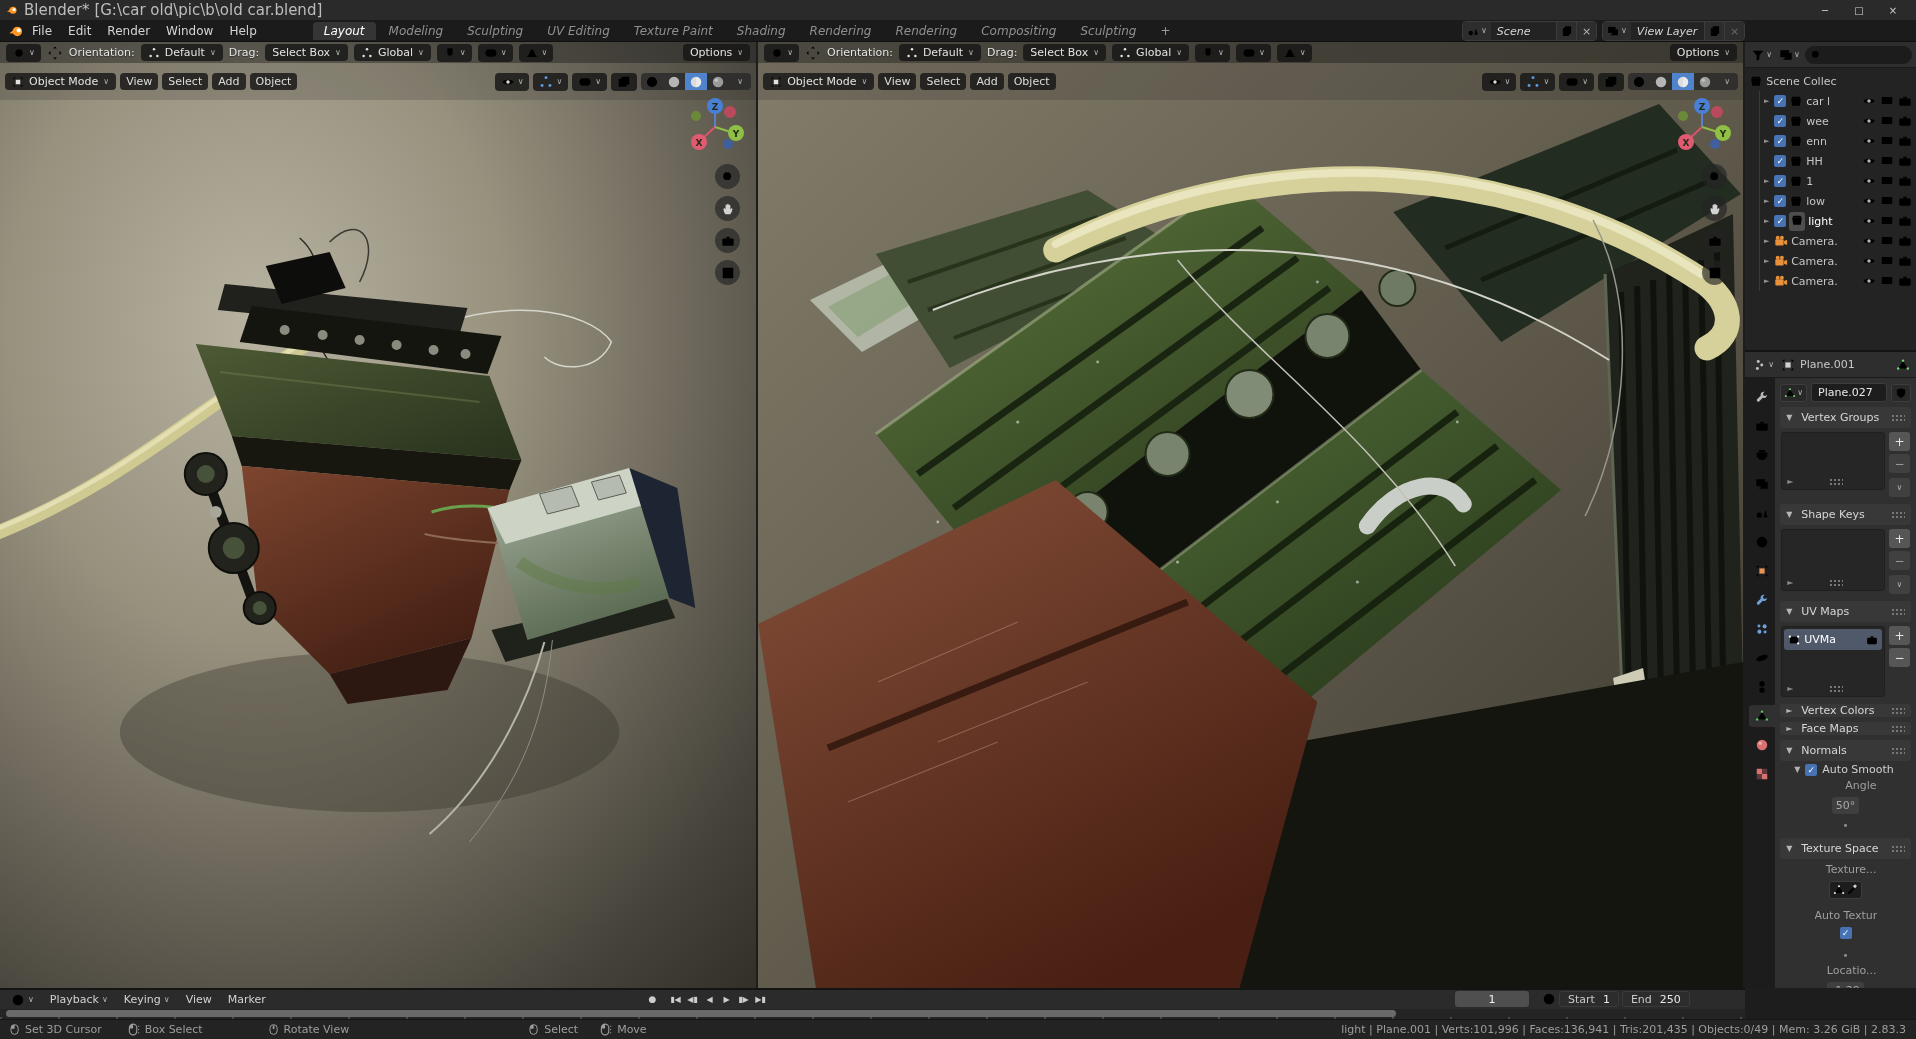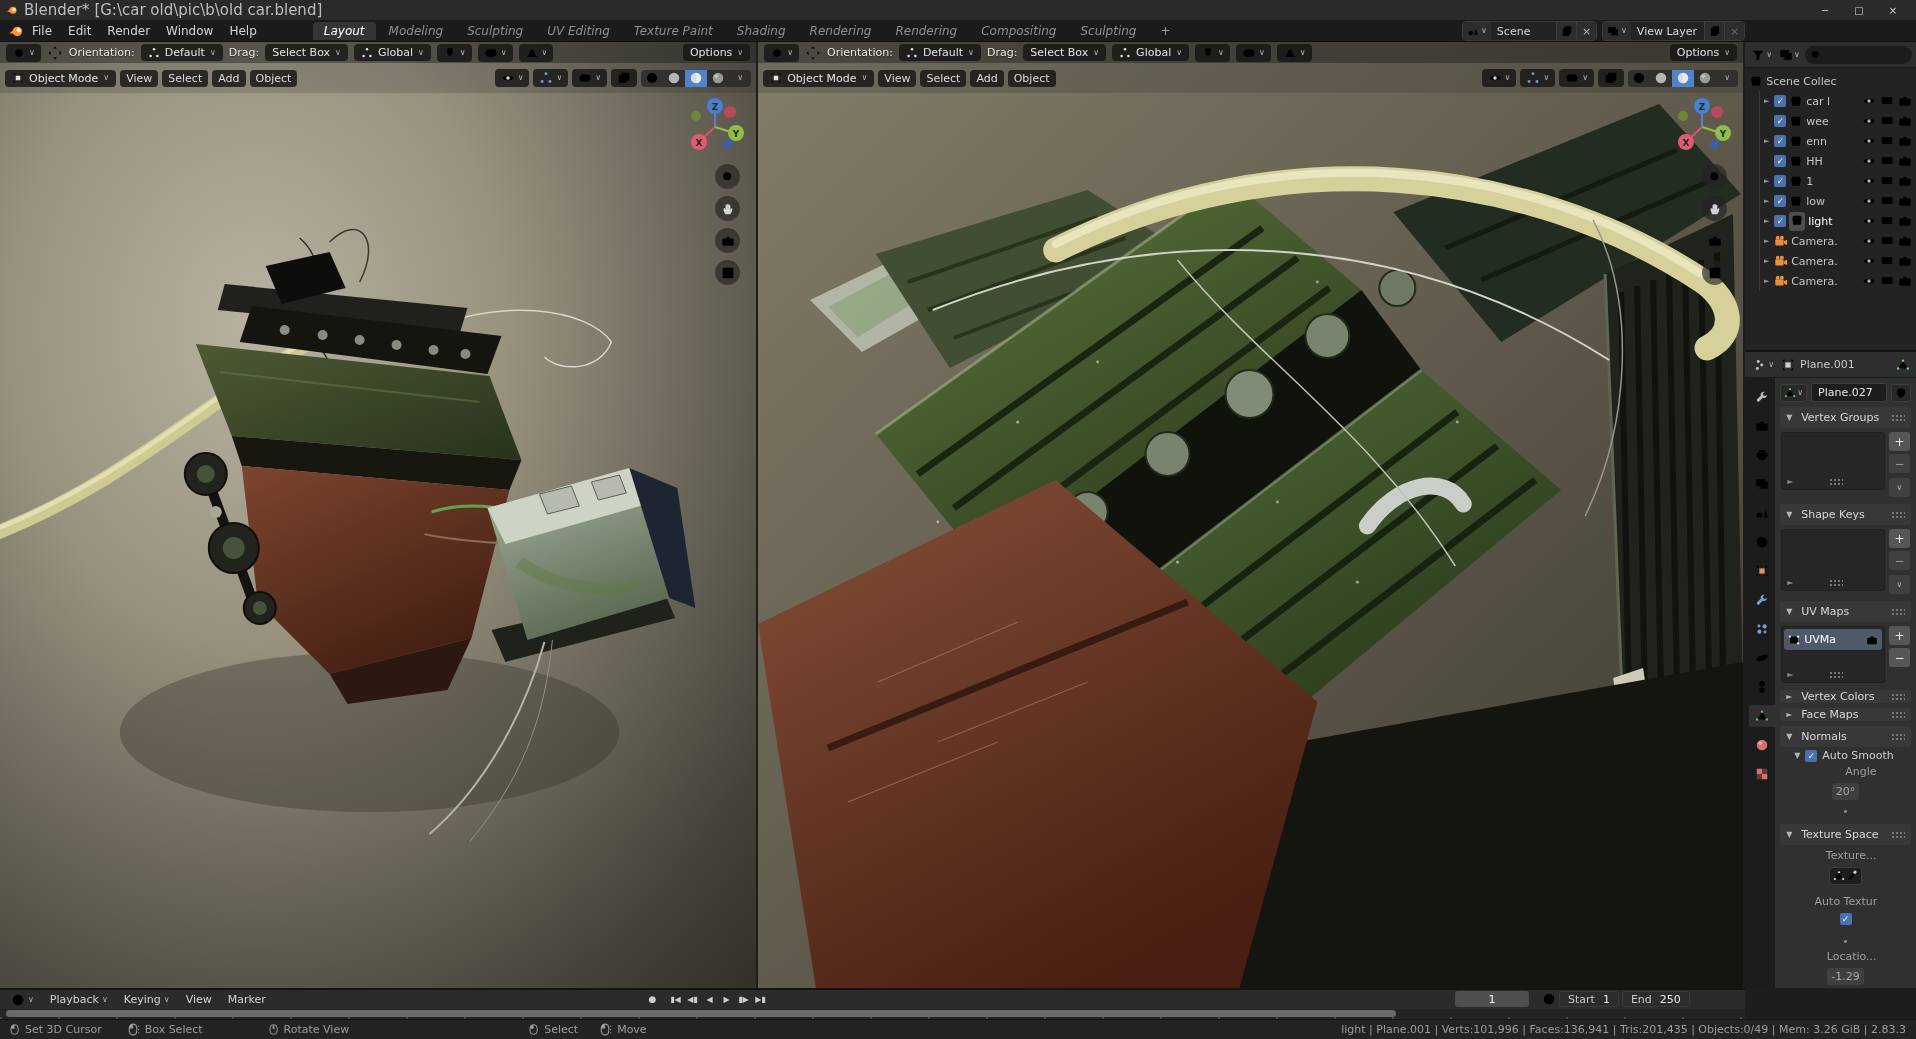--- a/index.html
+++ b/index.html
@@ -15,34 +15,34 @@
 
   
   .topbar { position:relative; height:22px; background:#1b1b1b; display:flex; align-items:center; padding:0 8px; border-bottom:1px solid #101010; }
   .menu-item { padding:2px 8px; color:#d4d4d4; font-size:12px; border-radius:3px; }
   .tabs { display:flex; margin-left:48px; gap:2px; }
   .tab { padding:2px 11px; color:#8f8f8f; font-size:12px; border-radius:4px 4px 0 0;font-style:italic; }
   .tab.active { background:#353535; color:#ffffff; }
   .tab.newtab { color:#9a9a9a; }
   .id-select { position:absolute; top:1px; height:20px; display:flex; align-items:center; background:#232323; border:1px solid #3c3c3c; border-radius:4px; overflow:hidden; }
   .id-select .seg-icon { display:flex; align-items:center; gap:2px; padding:0 4px; background:#2d2d2d; height:100%; }
-  .id-select .seg-text { padding:0 6px; color:#d8d8d8; flex:1; }
+  .id-select .seg-text { padding:0 6px; color:#d8d8d8; flex:1;font-style:italic; }
   .id-select .seg-btn { display:flex; align-items:center; justify-content:center; width:20px; height:100%; background:#2d2d2d; border-left:1px solid #3c3c3c; color:#b5b5b5; }
   .scene-select { right:319px; width:135px; }
   .layer-select { right:171px; width:143px; }
 
   
   .workspace { position:absolute; top:42px; left:0; width:1916px; height:946px; display:flex; }
   .viewport { position:relative; overflow:hidden; background:#6d6858; }
   .vp-left { width:757px; }
   .vp-right { width:986px; margin-left:2px; }
   .scene { position:absolute; inset:0; width:100%; height:100%; }
   .vp-top { position:absolute; top:0; left:0; right:0; }
   .row-tools { height:21px; display:flex; align-items:center; gap:6px; padding:0 6px; background:rgba(24,24,24,0.52); }
-  .row-head { height:30px; display:flex; align-items:center; gap:4px; padding:0 5px; background:rgba(30,30,30,0.18); }
+  .row-head { height:37px; display:flex; align-items:center; gap:4px; padding:0 5px; background:rgba(30,30,30,0.18); }
   .pill { display:flex; align-items:center; gap:5px; background:rgba(22,22,22,0.82); border-radius:4px; padding:2px 7px; color:#e2e2e2; white-space:nowrap; }
   .flatbtn { display:flex; align-items:center; gap:3px; background:rgba(22,22,22,0.82); border-radius:4px; padding:2px 6px; color:#dcdcdc; white-space:nowrap; }
   .hlabel { color:#e6e6e6; text-shadow:0 1px 1px rgba(0,0,0,.5); white-space:nowrap; }
   .cv { font-size:8px; color:#b0b0b0; line-height:1; }
   .ic { width:14px; height:14px; flex:none; }
   .ic12 { width:12px; height:12px; flex:none; }
   .ic16 { width:16px; height:16px; flex:none; }
   .spacer { flex:1; }
   .shadebtn { display:flex; align-items:center; justify-content:center; width:22px; height:17px; background:rgba(40,40,40,0.8); }
   .shadegrp { display:flex; border-radius:4px; overflow:hidden; }
@@ -1243,21 +1243,21 @@
               </div>
             </div>
 
             <div>
               <div class="panel-h">
                   <span class="tri">▼</span>
                   <span>UV Maps</span>
                   <span class="grip"></span>
                 </div>
               <div class="panel-b">
-                <div class="well" style="height:57px">
+                <div class="well" style="height:71px">
                   <div class="uvitem">
                     <svg class="ic12">
                         <use href="#i-uvsq"></use>
                       </svg>
                     <span>UVMa</span>
                     <span class="spacer"></span>
                     <svg class="ic12">
                         <use href="#i-photocam"></use>
                       </svg>
                   </div>
@@ -1296,21 +1296,21 @@
                 </div>
               <div class="subrow">
                 <span class="tri cv">▼</span>
                 <span class="cb">
                     <span>✓</span>
                   </span>
                 <span>Auto Smooth</span>
               </div>
               <div class="prow">
                 <span class="plabel">Angle</span>
-                <div class="pfield">20°</div>
+                <div class="pfield">50°</div>
                 <span class="pdot">•</span>
               </div>
             </div>
 
             <div>
               <div class="panel-h">
                   <span class="tri">▼</span>
                   <span>Texture Space</span>
                   <span class="grip"></span>
                 </div>

